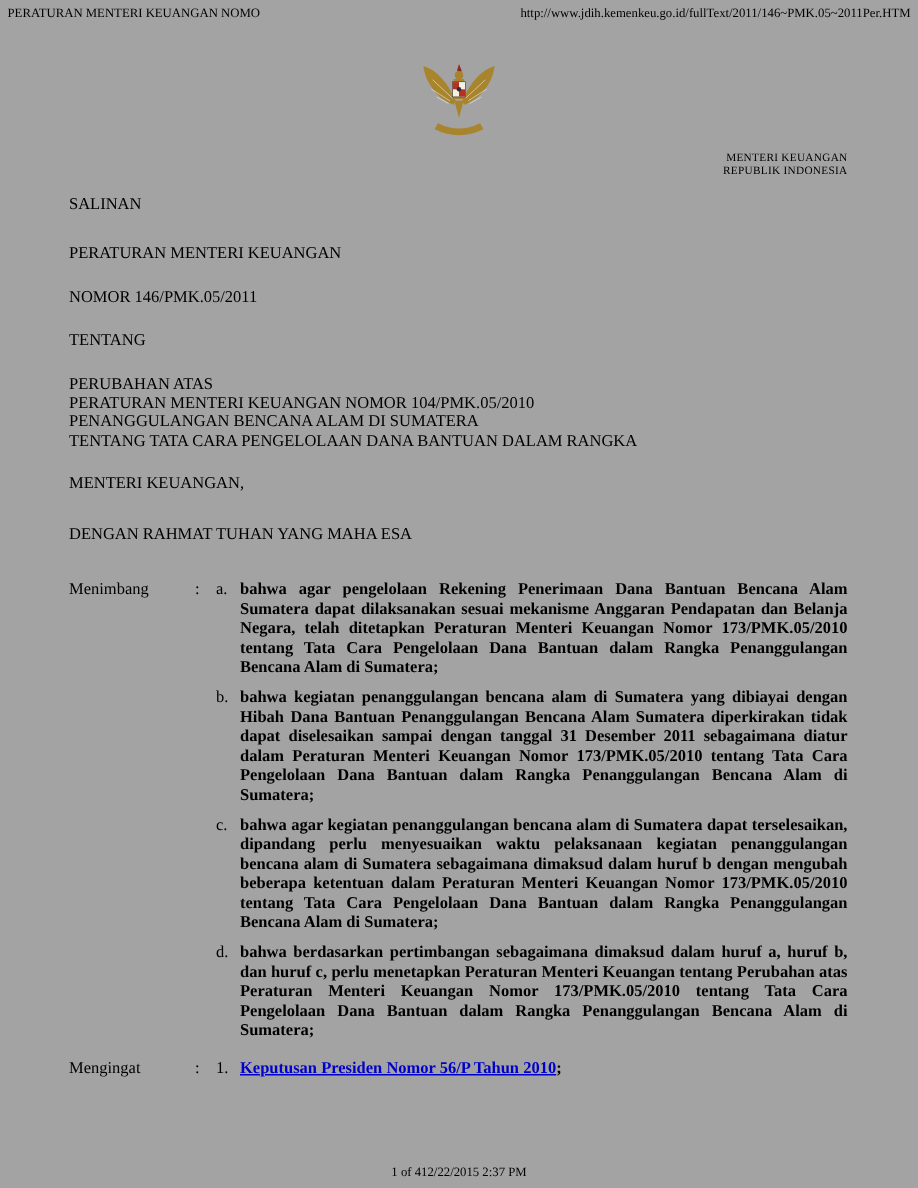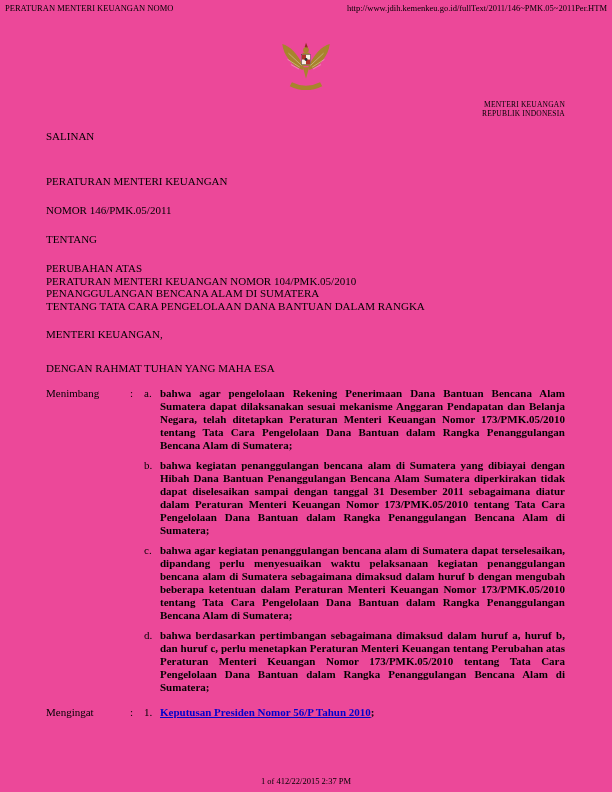--- a/index.html
+++ b/index.html
@@ -6,21 +6,21 @@
   html,body { background:#ffffff; }
   body {
     width:612px; height:792px;
     font-family:"Liberation Serif", serif;
     color:#000;
     position:relative;
     overflow:hidden;
   }
   .page {
     position:absolute; inset:0;
-    background:#ec4899;
+    background:#a3a3a3;
   }
   
   .print-header {
     position:absolute; top:3px; left:5px; right:5px;
     display:flex; justify-content:space-between;
     font-size:8.5px; color:#000;
   }
   .print-footer {
     position:absolute; bottom:6px; left:5px; right:5px;
     display:flex; justify-content:center;
@@ -28,28 +28,28 @@
   }
   
   .content {
     position:absolute; top:40px; left:46px; right:47px;
     font-size:11px; line-height:13px;
   }
   .center { text-align:left; }
   .emblem-wrap { text-align:center; height:60px; }
   .letterhead-line { font-size:7.5px; line-height:9px; letter-spacing:0.2px; text-align:right; }
   .salinan   { margin-top:12px; }
-  .doc-title { margin-top:32px; }
+  .doc-title { margin-top:20px; }
   .doc-number{ margin-top:16px; }
   .doc-about { margin-top:16px; }
   .subject   { margin-top:16px; line-height:12.5px; }
   .grace     { margin-top:21px; }
   .issuer    { margin-top:16px; }
 
-  .clause { display:flex; margin-top:12px; }
+  .clause { display:flex; margin-top:24px; }
   .clause.mengingat { margin-top:12px; }
   .clause-label { width:84px; flex:none; }
   .clause-colon { width:14px; flex:none; }
   .clause-body  { flex:1; }
   .item { display:flex; }
   .item + .item { margin-top:7px; }
   .item-letter { width:16px; flex:none; }
   .item-text { flex:1; text-align:justify;font-weight:bold; }
   .law-link { color:#0000cc; text-decoration:underline; cursor:pointer; }
 </style>

